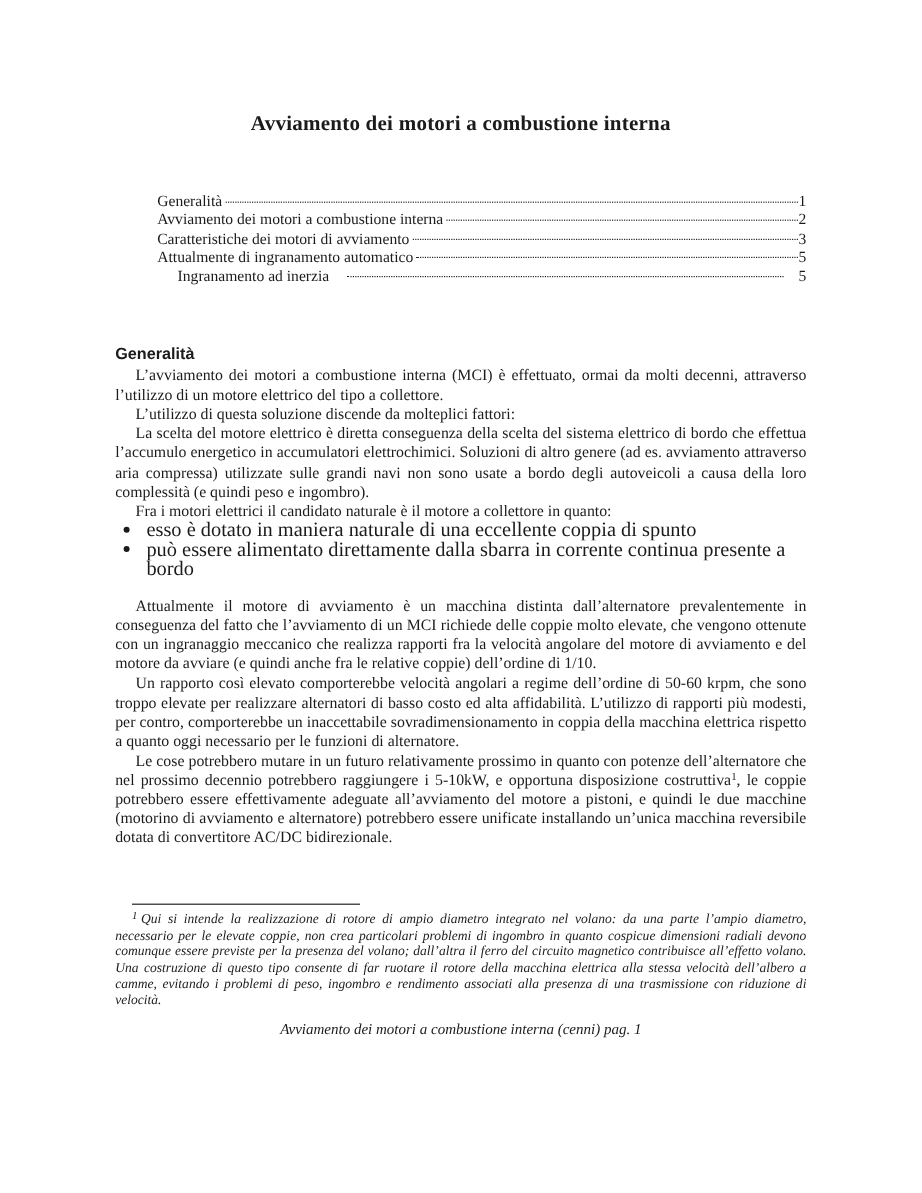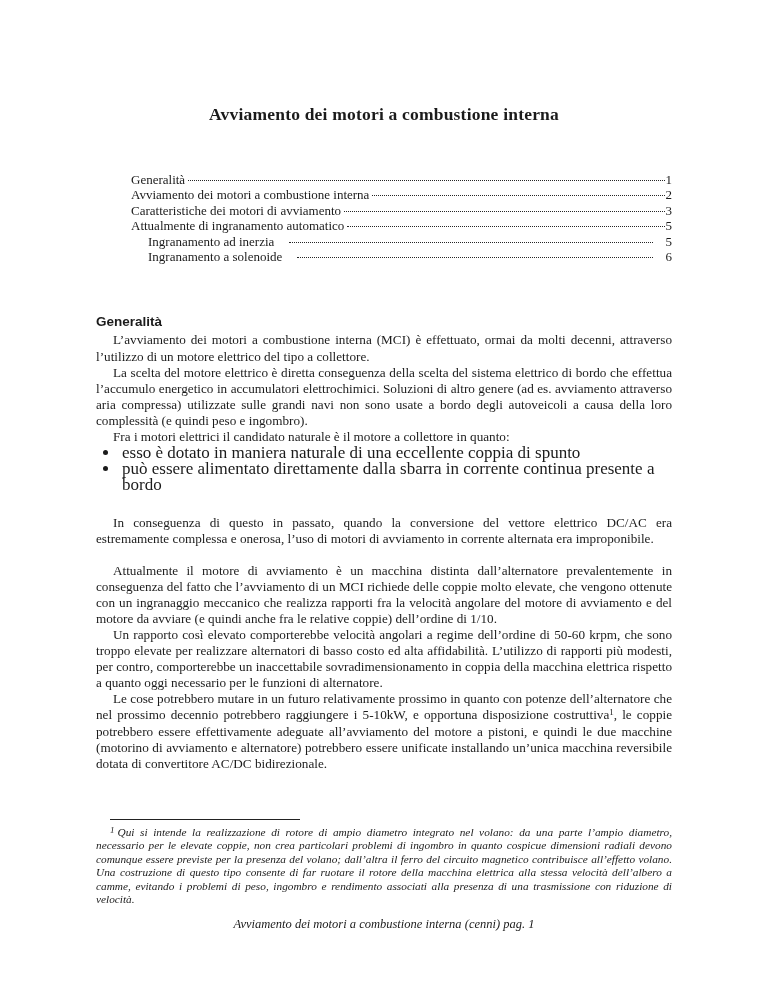--- a/index.html
+++ b/index.html
@@ -12,21 +12,21 @@
     width: 768px;
     height: 994px;
     background: #ffffff;
     color: #1b1b1b;
     font-family: "Liberation Serif", serif;
     overflow: hidden;
   }
   .content {
     position: absolute;
     left: 96px;
-    top: 16px;
+    top: 4px;
     width: 576px;
   }
   .doc-title {
     margin: 88px 0 0 0;
     font-size: 17.5px;
     font-weight: 700;
     text-align: center;
     letter-spacing: 0.2px;
   }
   
@@ -155,38 +155,33 @@
       <div class="toc-row">
         <span class="toc-label">Attualmente di ingranamento automatico</span>
         <span class="toc-dots"></span>
         <span class="toc-page">5</span>
       </div>
       <div class="toc-row indent">
         <span class="toc-label">Ingranamento ad inerzia</span>
         <span class="toc-dots"></span>
         <span class="toc-page">5</span>
       </div>
-      <div class="toc-row indent">
-        <span class="toc-label">Ingranamento a solenoide</span>
-        <span class="toc-dots"></span>
-        <span class="toc-page">6</span>
-      </div>
     </div>
 
     <h2 class="section-heading">Generalità</h2>
 
     <div class="body-text">
       <p>L’avviamento dei motori a combustione interna (MCI) è effettuato, ormai da molti decenni, attraverso l’utilizzo di un motore elettrico del tipo a collettore.</p>
+      <p>L’utilizzo di questa soluzione discende da molteplici fattori:</p>
       <p>La scelta del motore elettrico è diretta conseguenza della scelta del sistema elettrico di bordo che effettua l’accumulo energetico in accumulatori elettrochimici. Soluzioni di altro genere (ad es. avviamento attraverso aria compressa) utilizzate sulle grandi navi non sono usate a bordo degli autoveicoli a causa della loro complessità (e quindi peso e ingombro).</p>
       <p>Fra i motori elettrici il candidato naturale è il motore a collettore in quanto:</p>
       <ul class="bullets">
         <li>esso è dotato in maniera naturale di una eccellente coppia di spunto</li>
         <li>può essere alimentato direttamente dalla sbarra in corrente continua presente a bordo</li>
       </ul>
-      <p class="spaced-lg">In conseguenza di questo in passato, quando la conversione del vettore elettrico DC/AC era estremamente complessa e onerosa, l’uso di motori di avviamento in corrente alternata era improponibile.</p>
       <p class="spaced">Attualmente il motore di avviamento è un macchina distinta dall’alternatore prevalentemente in conseguenza del fatto che l’avviamento di un MCI richiede delle coppie molto elevate, che vengono ottenute con un ingranaggio meccanico che realizza rapporti fra la velocità angolare del motore di avviamento e del motore da avviare (e quindi anche fra le relative coppie) dell’ordine di 1/10.</p>
       <p>Un rapporto così elevato comporterebbe velocità angolari a regime dell’ordine di 50-60 krpm, che sono troppo elevate per realizzare alternatori di basso costo ed alta affidabilità. L’utilizzo di rapporti più modesti, per contro, comporterebbe un inaccettabile sovradimensionamento in coppia della macchina elettrica rispetto a quanto oggi necessario per le funzioni di alternatore.</p>
       <p><span>Le cose potrebbero mutare in un futuro relativamente prossimo in quanto con potenze dell’alternatore che nel prossimo decennio potrebbero raggiungere i 5-10kW, e opportuna disposizione costruttiva</span><sup class="fn-ref">1</sup><span>, le coppie potrebbero essere effettivamente adeguate all’avviamento del motore a pistoni, e quindi le due macchine (motorino di avviamento e alternatore) potrebbero essere unificate installando un’unica macchina reversibile dotata di convertitore AC/DC bidirezionale.</span></p>
     </div>
 
     <div class="footnote-sep"></div>
 
     <div class="footnote">
       <p><sup class="fn-ref">1</sup><span>Qui si intende la realizzazione di rotore di ampio diametro integrato nel volano: da una parte l’ampio diametro, necessario per le elevate coppie, non crea particolari problemi di ingombro in quanto cospicue dimensioni radiali devono comunque essere previste per la presenza del volano; dall’altra il ferro del circuito magnetico contribuisce all’effetto volano. Una costruzione di questo tipo consente di far ruotare il rotore della macchina elettrica alla stessa velocità dell’albero a camme, evitando i problemi di peso, ingombro e rendimento associati alla presenza di una trasmissione con riduzione di velocità.</span></p>
     </div>

